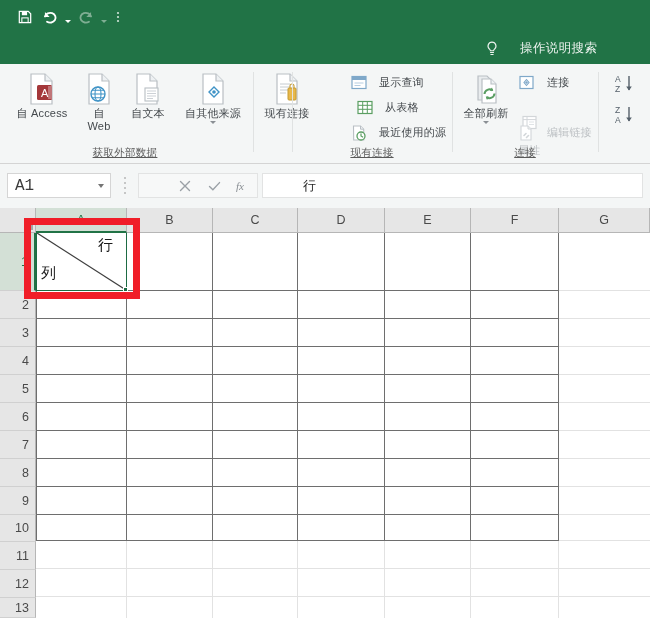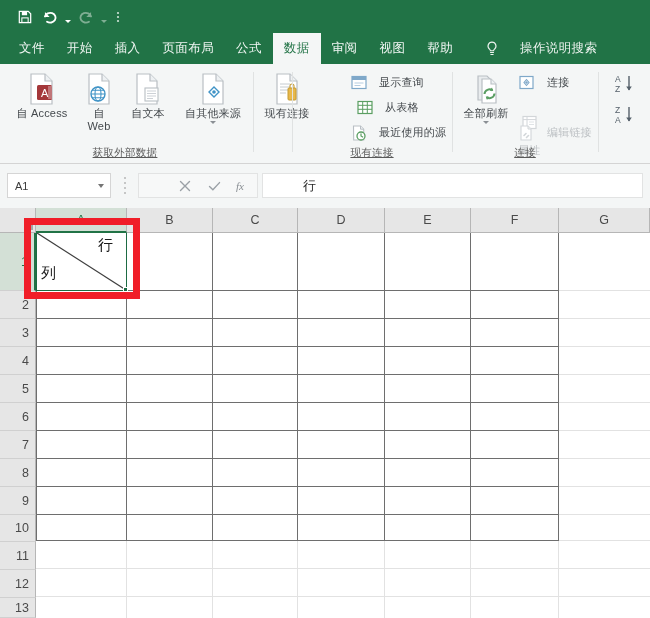--- a/index.html
+++ b/index.html
@@ -95,21 +95,21 @@
   
   .fbar {
     position:absolute; left:0; top:164px; width:650px; height:44px;
     background:#f4f6f6; border-bottom:1px solid #cfcfcf;
   }
   .namebox {
     position:absolute; left:7px; top:9px; width:104px; height:25px;
     background:#ffffff; border:1px solid #d5d5d5; box-sizing:border-box;
     display:flex; align-items:center;
   }
-  .namebox .nbtext { flex:1; padding-left:7px; font-size:11px; color:#3b3b3b; }
+  .namebox .nbtext { flex:1; padding-left:7px; font-size:16px; color:#3b3b3b;font-family:Liberation Mono, monospace; }
   .namebox .nbcaret {
     width:18px; display:flex; align-items:center; justify-content:center;
   }
   .namebox .nbcaret i { display:block;width:0;height:0;
     border-left:3.5px solid transparent;border-right:3.5px solid transparent;border-top:4px solid #757575;}
   .fb-grip { position:absolute; left:122px; top:13px; width:5px; height:17px;
     display:flex; flex-direction:column; justify-content:space-between; align-items:center;}
   .fb-grip span { width:2px;height:2px;background:#b6b6b6;border-radius:50%; display:block;}
   .fb-icons { position:absolute; left:138px; top:9px; width:120px; height:25px;
     background:#f7f8f8; border:1px solid #e2e3e3; box-sizing:border-box;
@@ -212,31 +212,20 @@
         <svg width="4" height="14" viewBox="0 0 4 14" aria-hidden="true">
           <circle cx="2" cy="3" r="1.1" fill="#cfe3d7"></circle>
           <circle cx="2" cy="7" r="1.1" fill="#cfe3d7"></circle>
           <circle cx="2" cy="11" r="1.1" fill="#cfe3d7"></circle>
         </svg>
       </div>
     </div>
   </div>
 
   <div class="tabstrip">
-    <div class="tabs">
-      <div class="tab">文件</div>
-      <div class="tab">开始</div>
-      <div class="tab">插入</div>
-      <div class="tab">页面布局</div>
-      <div class="tab">公式</div>
-      <div class="tab active">数据</div>
-      <div class="tab">审阅</div>
-      <div class="tab">视图</div>
-      <div class="tab">帮助</div>
-    </div>
     <div class="tellme">
       <span>
         <svg class="bulb" viewBox="0 0 14 17" aria-hidden="true">
           <path d="M7 1.2a4.2 4.2 0 0 1 2.6 7.5c-.6.5-.9 1-.9 1.7H5.3c0-.7-.3-1.2-.9-1.7A4.2 4.2 0 0 1 7 1.2z" fill="none" stroke="#eef4f0" stroke-width="1.2"></path>
           <path d="M5.4 12.2h3.2M5.8 14.3h2.4" stroke="#eef4f0" stroke-width="1.2" stroke-linecap="round"></path>
         </svg>
       </span>
       <span>操作说明搜索</span>
     </div>
   </div>

